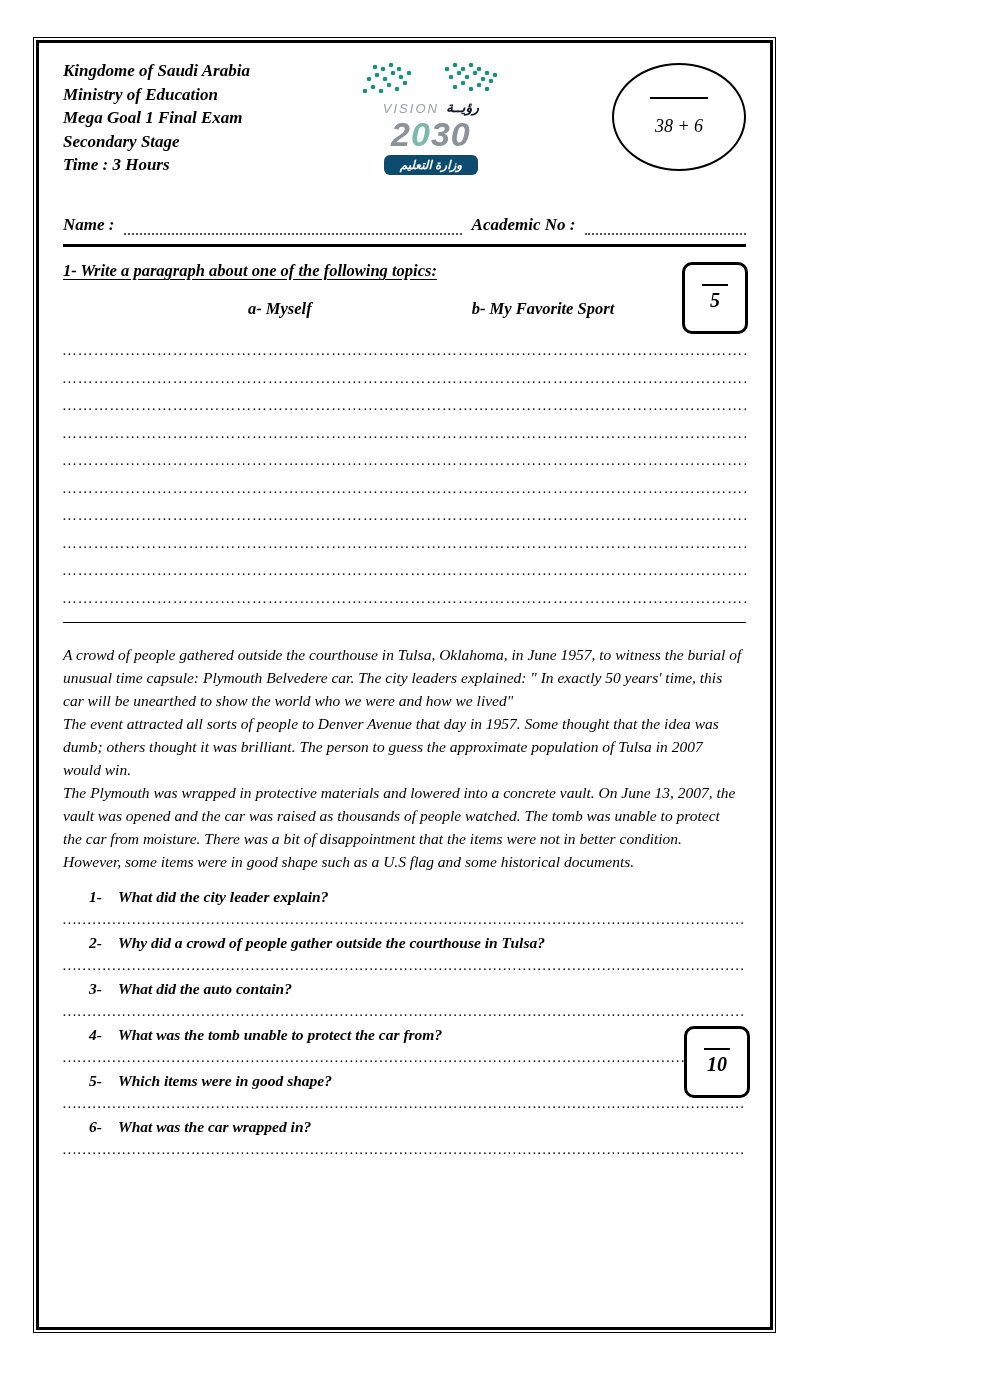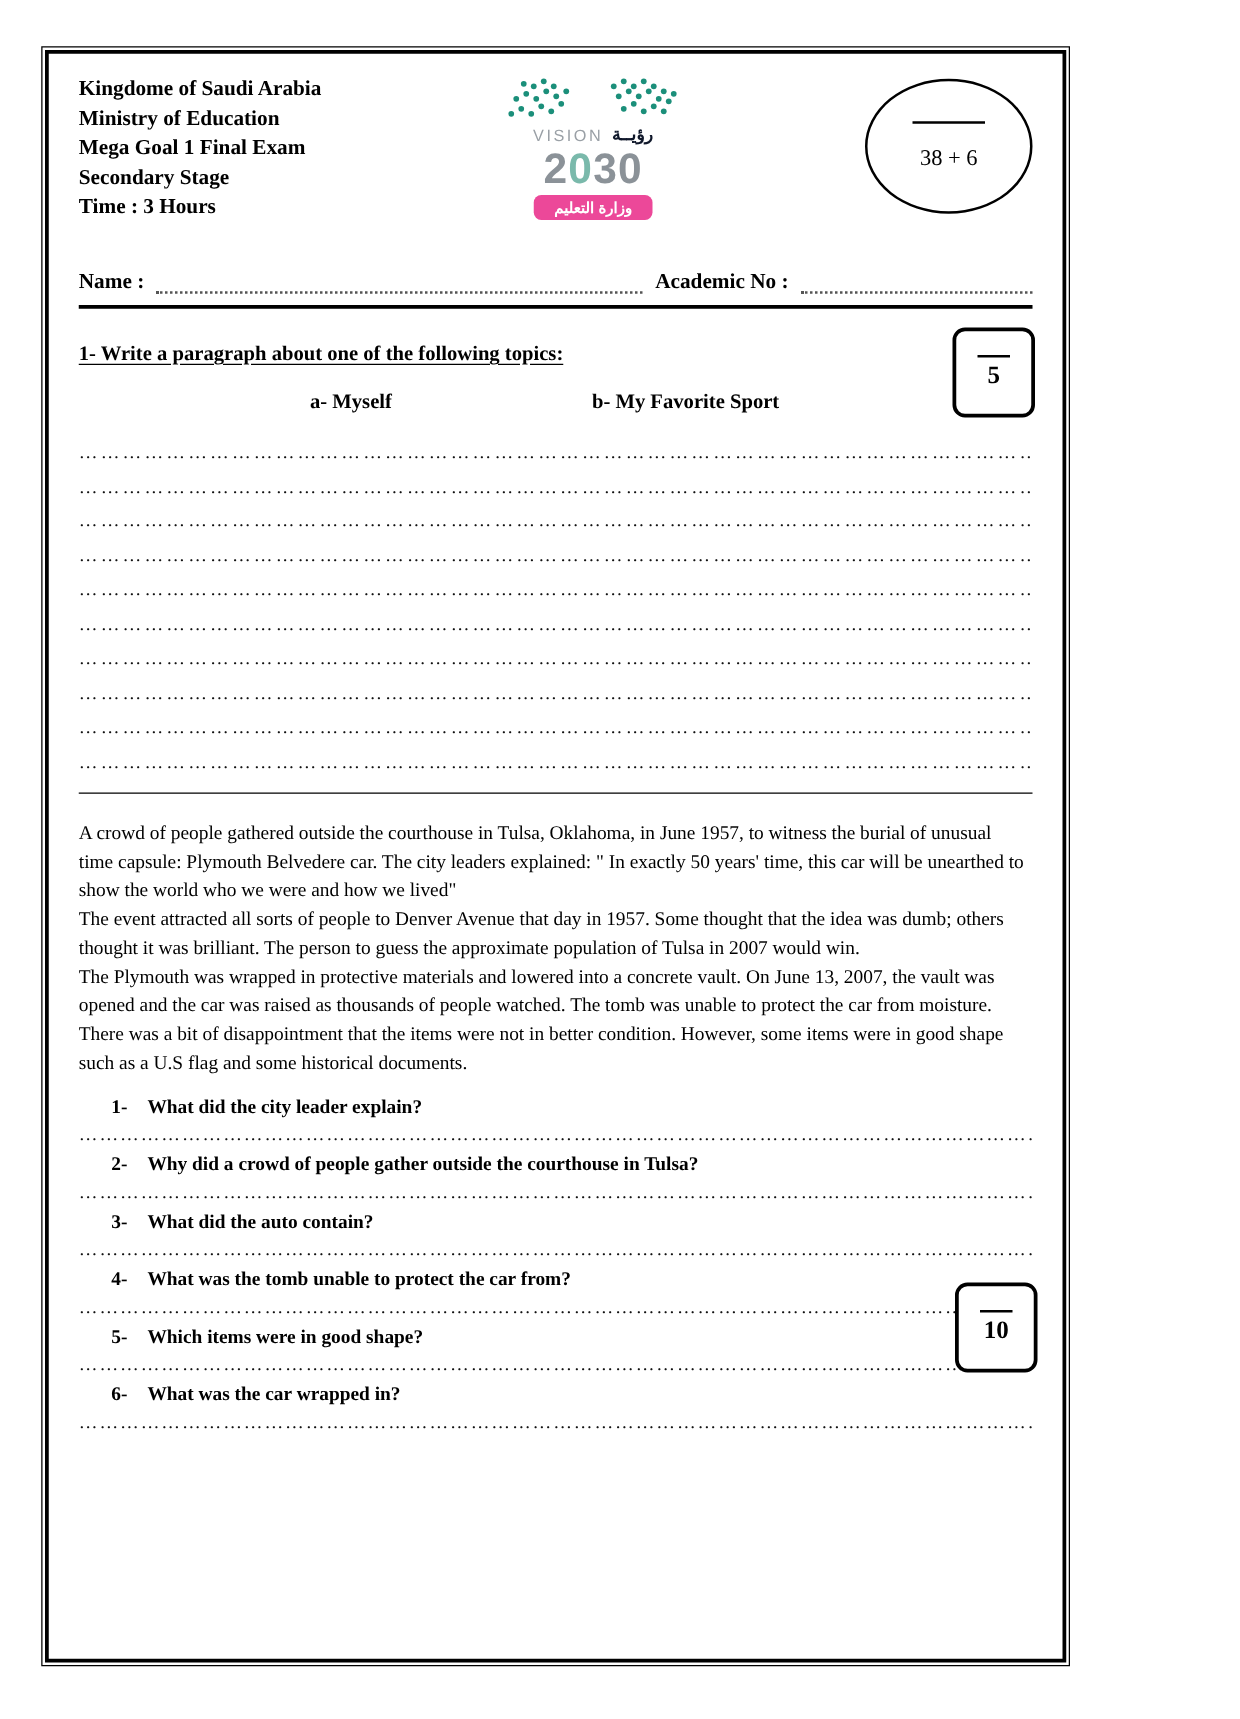--- a/index.html
+++ b/index.html
@@ -5,50 +5,50 @@
   * { margin: 0; padding: 0; box-sizing: border-box; }
   html, body { background: #ffffff; }
   body {
     width: 992px; height: 1375px;
     font-family: "Liberation Serif", serif;
     color: #000;
     position: relative;
   }
   .page { position: relative; width: 992px; height: 1375px; background: #fff; overflow: hidden; }
   .frame {
-    position: absolute; left: 36px; top: 40px; width: 817px; height: 1290px;
+    position: absolute; left: 36px; top: 40px; width: 737px; height: 1290px;
     border: 3px solid #000; outline: 1px solid #000; outline-offset: 2px;
-    padding: 16px 24px; background: #fff;
+    padding: 16px 24px; background: #fff; font-style: italic;
   }
 
   
   .header { display: flex; justify-content: space-between; align-items: flex-start; height: 148px; }
   .exam-info { font-weight: bold; font-size: 17px; line-height: 23.5px; white-space: nowrap; }
   .logo { width: 200px; display: flex; flex-direction: column; align-items: center; margin-top: 2px; }
   .logo-dots { width: 160px; height: 40px; display: block; }
-  .logo-vision { display: flex; align-items: center; gap: 7px; margin-top: -2px; }
+  .logo-vision { display: flex; align-items: flex-end; gap: 7px; margin-top: -2px; }
   .vision-en { color: #9aa0a6; font-family: "Liberation Sans", sans-serif; font-size: 13px; letter-spacing: 2px; }
   .vision-ar { color: #0f172a; font-size: 14px; font-weight: bold; }
   .logo-year { font-family: "Liberation Sans", sans-serif; font-weight: bold; font-size: 34px; line-height: 36px; color: #8b9298; letter-spacing: 1px; }
   .logo-year .yd1 { color: #7ab9ab; }
-  .logo-ministry { margin-top: 3px; background: #ec4899; color: #fff; font-size: 12px; font-weight: bold; padding: 3px 16px; border-radius: 6px; direction: rtl; font-family: "Liberation Sans", sans-serif; }
+  .logo-ministry { margin-top: 3px; background: #0c4a6e; color: #fff; font-size: 12px; font-weight: bold; padding: 3px 16px; border-radius: 6px; direction: rtl; font-family: "Liberation Sans", sans-serif; }
   .oval { width: 134px; height: 108px; border: 2px solid #000; border-radius: 50%; display: flex; flex-direction: column; align-items: center; justify-content: center; margin-top: 4px; }
   .oval-line { width: 58px; border-top: 2px solid #000; margin-bottom: 5px; }
   .oval-score { font-size: 18px; margin-top: 12px; }
 
   
   .name-row { display: flex; align-items: flex-end; margin-top: 8px; font-weight: bold; font-size: 17px; }
   .lbl { white-space: nowrap; }
   .leader { border-bottom: 2px dotted #555; height: 13px; margin: 0 10px; }
   .leader1 { flex: 2.1; }
   .leader2 { flex: 1; margin-right: 0; }
   .thick-rule { border-top: 3px solid #000; margin-top: 9px; }
 
   
-  .s1-title { margin-top: 26px; font-weight: bold; font-size: 16.5px; }
+  .s1-title { margin-top: 14px; font-weight: bold; font-size: 16.5px; }
   .u { text-decoration: underline; text-underline-offset: 3px; }
   .topics { display: flex; margin-top: 18px; font-weight: bold; font-size: 16.5px; }
   .topic-a { margin-left: 185px; }
   .topic-b { margin-left: 160px; }
   .answer-lines { margin-top: 18px; }
   .dotline { white-space: nowrap; overflow: hidden; width: 100%; font-size: 15px; letter-spacing: 2.5px; line-height: 27.5px; color: #111; }
   .divider { border-top: 1.5px solid #000; margin-top: 10px; }
 
   
   .s2-title { margin-top: 16px; font-weight: bold; font-size: 16.5px; }

